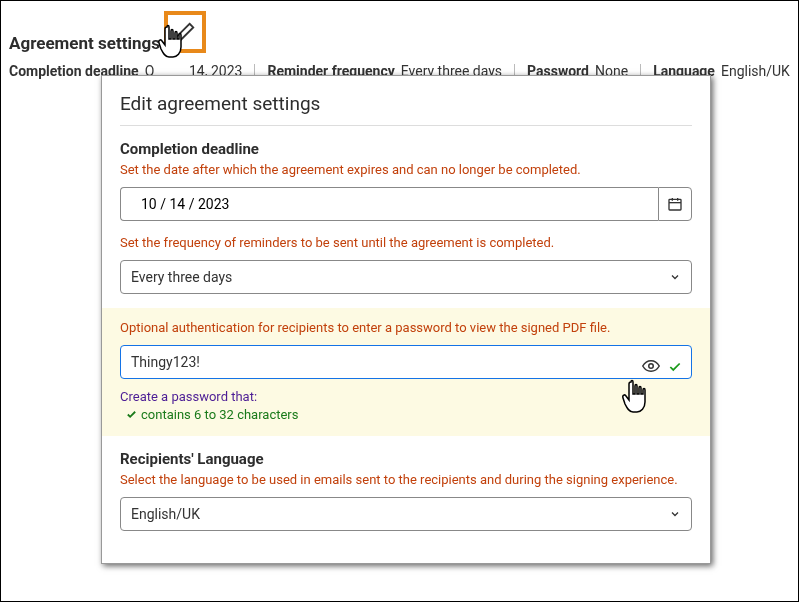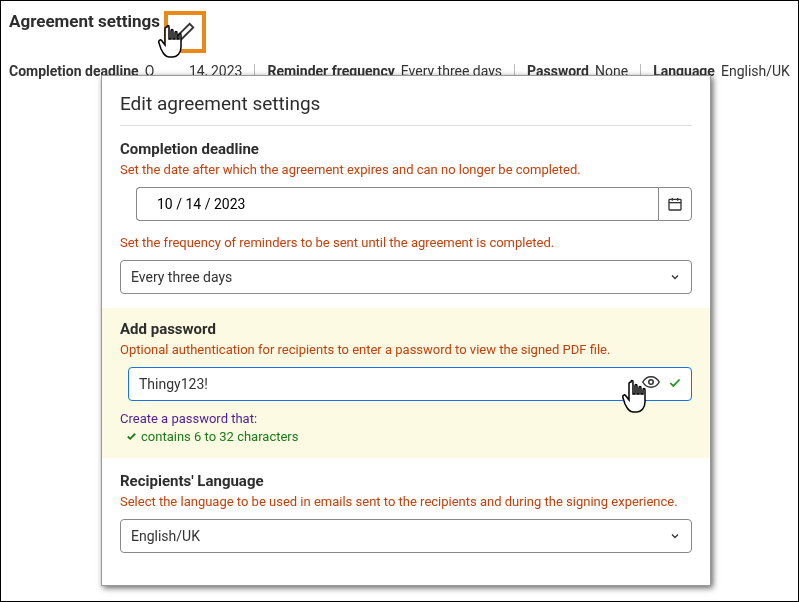--- a/index.html
+++ b/index.html
@@ -13,21 +13,21 @@
       border: 1px solid #000;
     }
     .backdrop {
       padding: 10px 8px;
     }
     .backdrop-title {
       font-size: 17px;
       font-weight: 700;
       color: #2d2d2d;
       display: flex;
-      align-items: flex-start;
+      align-items: flex-end;
     }
     .edit-icon-highlight {
       display: inline-flex;
       align-items: center;
       justify-content: center;
       width: 42px;
       height: 42px;
       background: #fff;
       border: 4px solid #e8891a;
       margin-left: 4px;
@@ -104,21 +104,20 @@
       align-items: center;
     }
     .date-text {
       flex: 1;
       border: 1px solid #888;
       border-radius: 4px 0 0 4px;
       border-right: none;
       padding: 8px 10px;
       font-size: 14px;
       background: #fff;
-      margin-left: 16px;
     }
     .date-icon-btn {
       border: 1px solid #888;
       border-radius: 0 4px 4px 0;
       background: #fff;
       width: 34px;
       display: flex;
       align-items: center;
       justify-content: center;
       cursor: pointer;
@@ -130,22 +129,21 @@
     .pw-section {
       background: #fdfae3;
       margin-left: -18px;
       margin-right: -18px;
       padding: 12px 18px 14px 18px;
       margin-bottom: 14px;
     }
     .pw-input-wrap {
       position: relative;
       display: flex;
-      align-items: center;
-      margin-left: 8px;
+      align-items: flex-end;
     }
     .pw-input {
       flex: 1;
       border: 1.5px solid #1473e6;
       border-radius: 4px;
       padding: 8px 60px 8px 10px;
       font-size: 14px;
       color: #333;
       background: #fff;
       font-family: inherit;
@@ -245,21 +243,20 @@
     <div class="section-help">Set the frequency of reminders to be sent until the agreement is completed.</div>
     <div class="select-input">
       <span>Every three days</span>
       <svg class="chevron-down" viewBox="0 0 24 24" fill="none" stroke="#333" stroke-width="2.5">
         <polyline points="6 9 12 15 18 9"></polyline>
       </svg>
     </div>
   </div>
 
   <div class="pw-section">
-    <div class="section-label">Add password</div>
     <div class="section-help">Optional authentication for recipients to enter a password to view the signed PDF file.</div>
     <div class="pw-input-wrap">
       <input class="pw-input" type="text" value="Thingy123!" style="">
       <div class="pw-icons">
         <span>
           <svg width="18" height="18" viewBox="0 0 24 24" fill="none" stroke="#333" stroke-width="2">
             <path d="M1 12s4-7 11-7 11 7 11 7-4 7-11 7S1 12 1 12z"></path>
             <circle cx="12" cy="12" r="3"></circle>
           </svg>
         </span>

